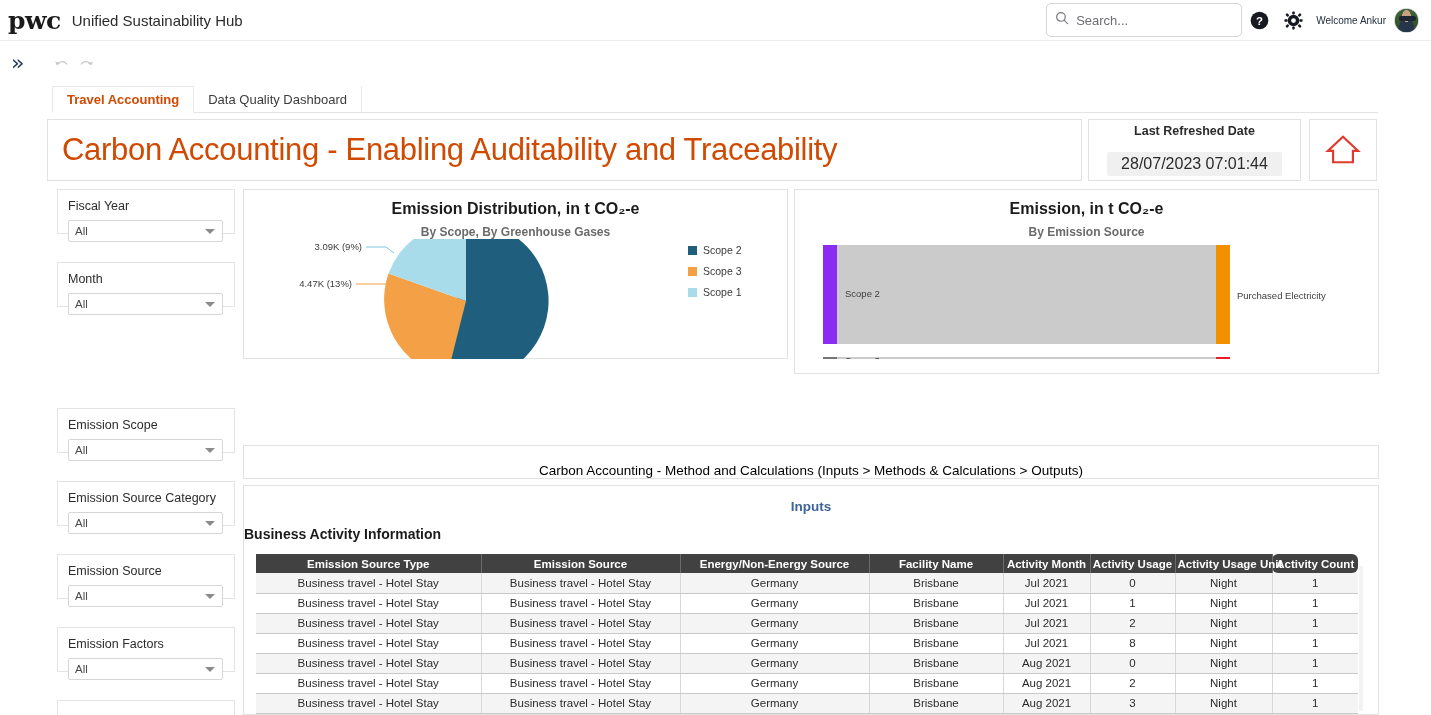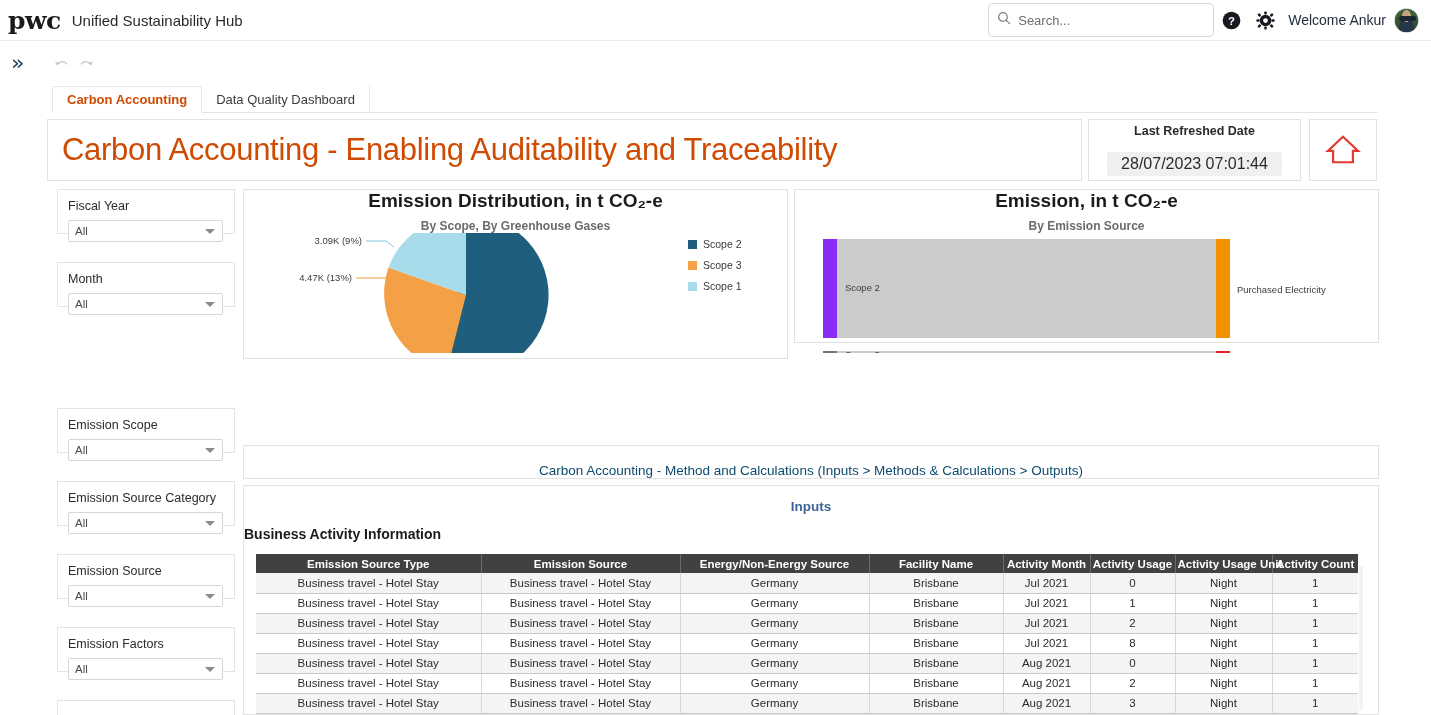--- a/index.html
+++ b/index.html
@@ -23,32 +23,32 @@
     color: #1a1a1a; margin-left: 8px; line-height: 1;
   }
   .app-title {
     font-size: 15px; color: #2b2b2b; margin-left: 11px;
   }
   .topbar-right {
     margin-left: auto; display: flex; align-items: center; gap: 0px;
     padding-right: 12px;
   }
   .searchbox {
-    width: 226px; height: 29px; border: 1px solid #d5d5d8; border-radius: 5px;
+    width: 196px; height: 29px; border: 1px solid #d5d5d8; border-radius: 5px;
     display: flex; align-items: center; padding: 16px 8px; background: #fff;
   }
   .searchbox .placeholder {
     font-size: 13px; color: #6d6d73; margin-left: 7px;
   }
   .icon-btn {
     width: 34px; height: 34px; display: flex; align-items: center; justify-content: center;
     cursor: pointer;
   }
   .welcome {
-    font-size: 14px; color: #232f3e; margin: 0 8px 0 6px;
+    font-size: 10px; color: #232f3e; margin: 0 8px 0 6px;
   }
   .avatar {
     width: 25px; height: 25px; border-radius: 50%;
     background: radial-gradient(circle at 50% 34%, #d9b89a 0 18%, #3c4f64 19% 100%);
     border: 1px solid #cfcfcf; overflow: hidden; position: relative;
   }
   .avatar::before {
     content: ""; position: absolute; left: 0; top: 0; right: 0; bottom: 0;
     background:
       radial-gradient(ellipse at 50% 30%, #c8a184 0 26%, transparent 27%),
@@ -136,39 +136,39 @@
     font-size: 11.5px; color: #4a4a4a; cursor: pointer; position: relative;
   }
   .caret {
     position: absolute; right: 7px; top: 50%; margin-top: -2px;
     width: 0; height: 0; border-left: 5px solid transparent;
     border-right: 5px solid transparent; border-top: 5px solid #8b8b8b;
   }
 
   
   #pie-panel { left: 243px; top: 76px; width: 545px; height: 170px; }
-  #sankey-panel { left: 794px; top: 76px; width: 585px; height: 154px; }
-  .viz-title { text-align: center; font-size: 19px; font-weight: bold; color: #1b1b1b; }
+  #sankey-panel { left: 794px; top: 76px; width: 585px; height: 185px; }
+  .viz-title { text-align: center; font-size: 16px; font-weight: bold; color: #1b1b1b; margin-top: 10px; }
   .viz-sub   { text-align: center; font-size: 12px; font-weight: bold; color: #6b6b6b; margin-top: 7px; }
 
   #method-panel { left: 243px; top: 332px; width: 1136px; height: 34px;
     display: flex; align-items: center; justify-content: center; }
-  .method-text { font-size: 13.5px; color: #0c4a6e; font-weight: 500; margin-top: 16px; }
+  .method-text { font-size: 13.5px; color: #000000; font-weight: 500; margin-top: 16px; }
 
   #table-panel { left: 243px; top: 372px; width: 1136px; height: 230px; overflow: hidden; }
   .inputs-title { text-align: center; font-size: 13.5px; color: #3d6598; font-weight: bold; margin-top: 13px; }
   .bai-title { text-align: left; font-size: 14px; color: #1b1b1b; font-weight: bold; margin-top: 12px; }
 
   table.grid { border-collapse: collapse; width: 1102px; margin-top: 12px; margin-left: 12px; table-layout: fixed; }
   table.grid th {
     background: #414141; color: #ffffff; font-size: 11.5px; font-weight: bold;
     height: 19px; border-right: 1px solid #6b6b6b; padding: 0 2px;
     white-space: nowrap;
   }
-  table.grid th:last-child { border-right: none; }
+  table.grid th:last-child { border-right: none; border-radius: 6px; }
   table.grid td {
     font-size: 11.5px; color: #2b2b2b; text-align: center; height: 20px;
     border-bottom: 1px solid #c9c9c9; border-right: 1px solid #d8d8d8;
     background: #ffffff; white-space: nowrap;
   }
   table.grid tr:nth-child(odd) td { background: #f4f4f4; }
   table.grid td:last-child { border-right: none; }
 
   
   .tbl-scroll {
@@ -232,21 +232,21 @@
 </div>
 <div class="redo">
   <svg width="16" height="14" viewBox="0 0 16 14">
       <path d="M13 6.2 C10.4 2.6 5 3 3 6.4" fill="none" stroke="#c8c8cc" stroke-width="1.2"></path>
       <path d="M14.8 3.4 L13.4 7.3 L9.7 5.6 Z" fill="#c8c8cc"></path>
     </svg>
 </div>
 
 <div class="tabstrip">
   <div class="tab active">
-    <span>Carbon Accounting</span>
+    <span>Travel Accounting</span>
   </div>
   <div class="tab">
     <span>Data Quality Dashboard</span>
   </div>
 </div>
 
 <div class="canvas">
 
   <div class="panel" id="title-banner">
     <div class="big-title">Carbon Accounting - Enabling Auditability and Traceability</div>

